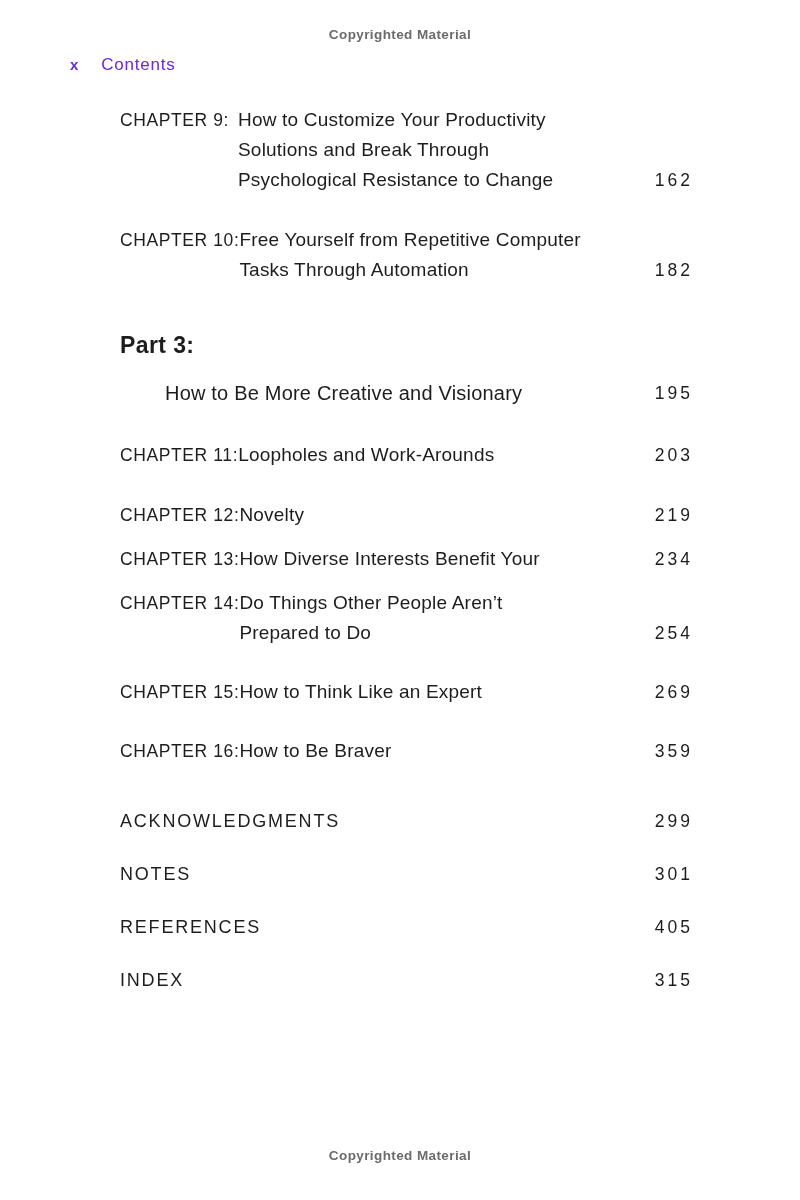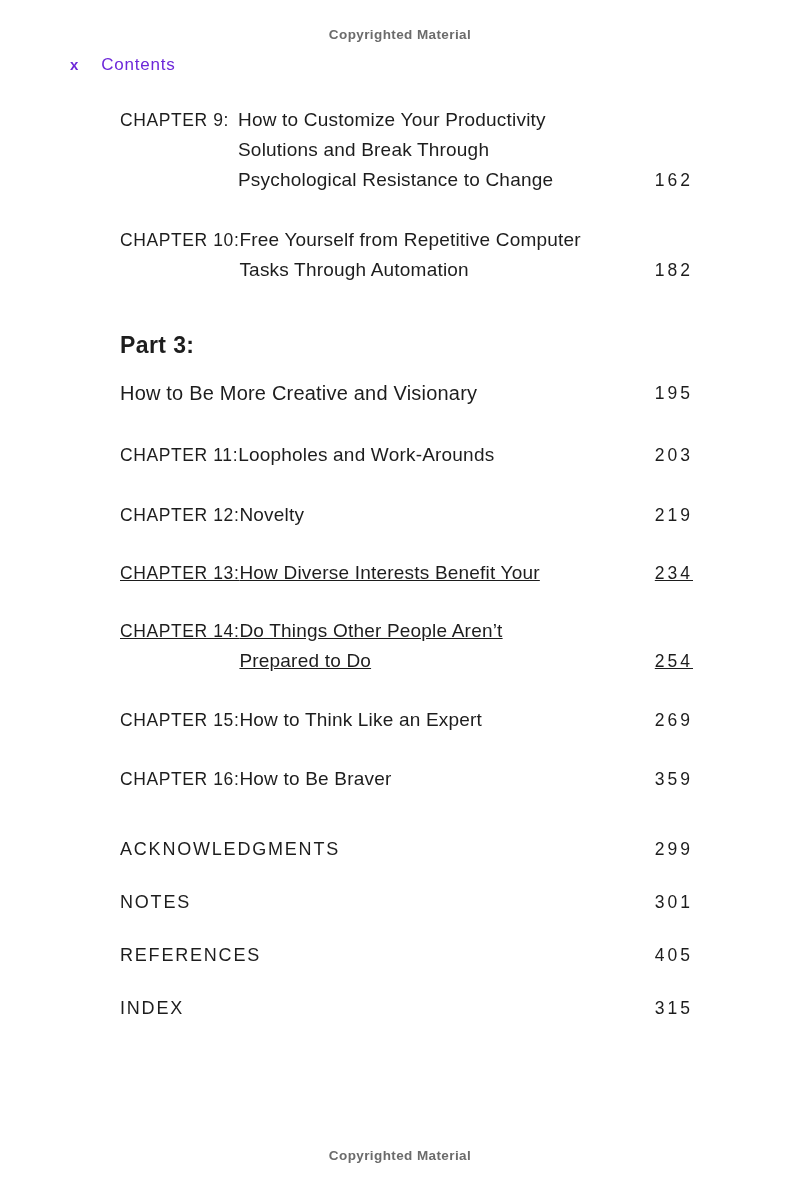--- a/index.html
+++ b/index.html
@@ -68,36 +68,37 @@
     font-size: 17.5px;
     letter-spacing: 3px;
     white-space: nowrap;
     padding-left: 12px;
   }
 
   .mt30 { margin-top: 30px; }
   .mt45 { margin-top: 45px; }
   .mt18 { margin-top: 18px; }
   .mt32 { margin-top: 32px; }
-  .mt28 { margin-top: 28px; text-decoration: underline; }
+  .mt28 { margin-top: 14px; }
   .mt29 { margin-top: 29px; }
   .mt40 { margin-top: 40px; gap: 20px; }
   .mt23 { margin-top: 23px; }
 
   .part-label {
     font-size: 23px;
     font-weight: bold;
     line-height: 30px;
     letter-spacing: 0.4px;
   }
   .part-title-row {
     display: flex;
     font-size: 20px;
     line-height: 30px;
     letter-spacing: 0.2px;
+    margin-left: 45px;
   }
   .part-title { flex: 1 1 auto; }
 
   .bm-row {
     display: flex;
     font-size: 18px;
     line-height: 30px;
   }
   .bm-label {
     flex: 1 1 auto;

